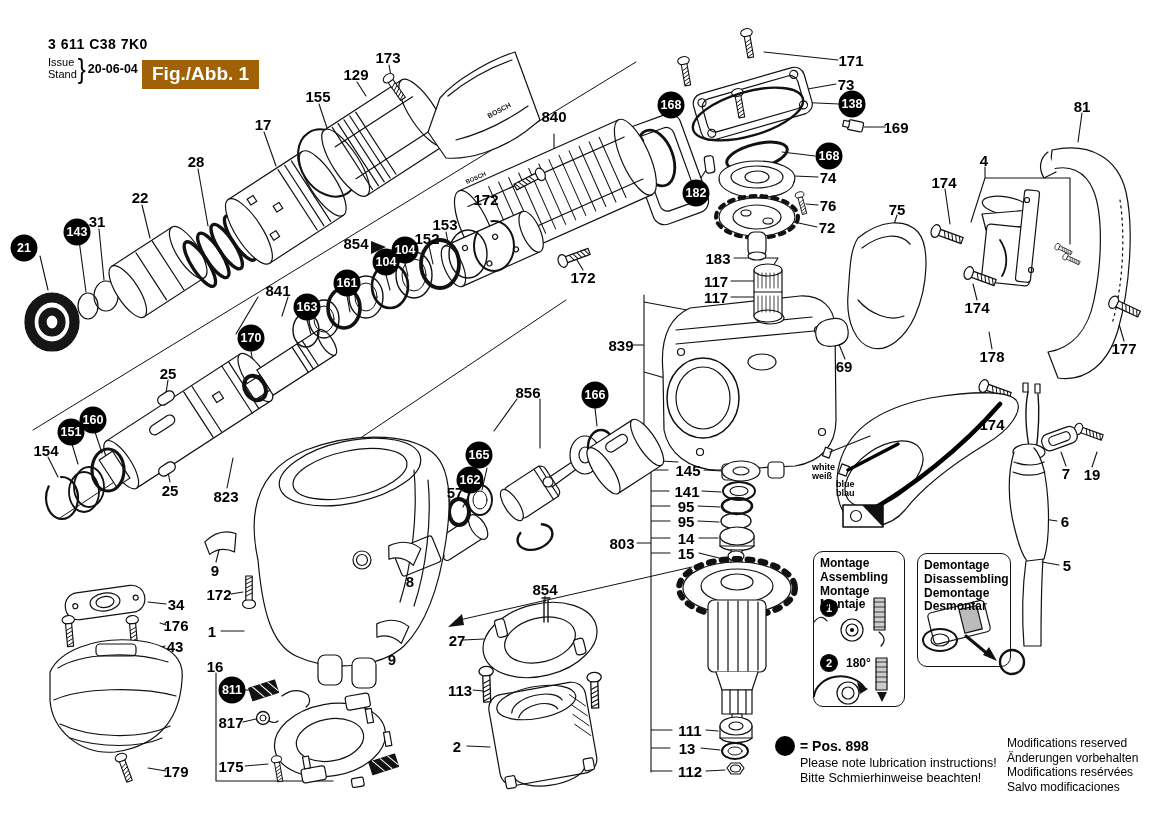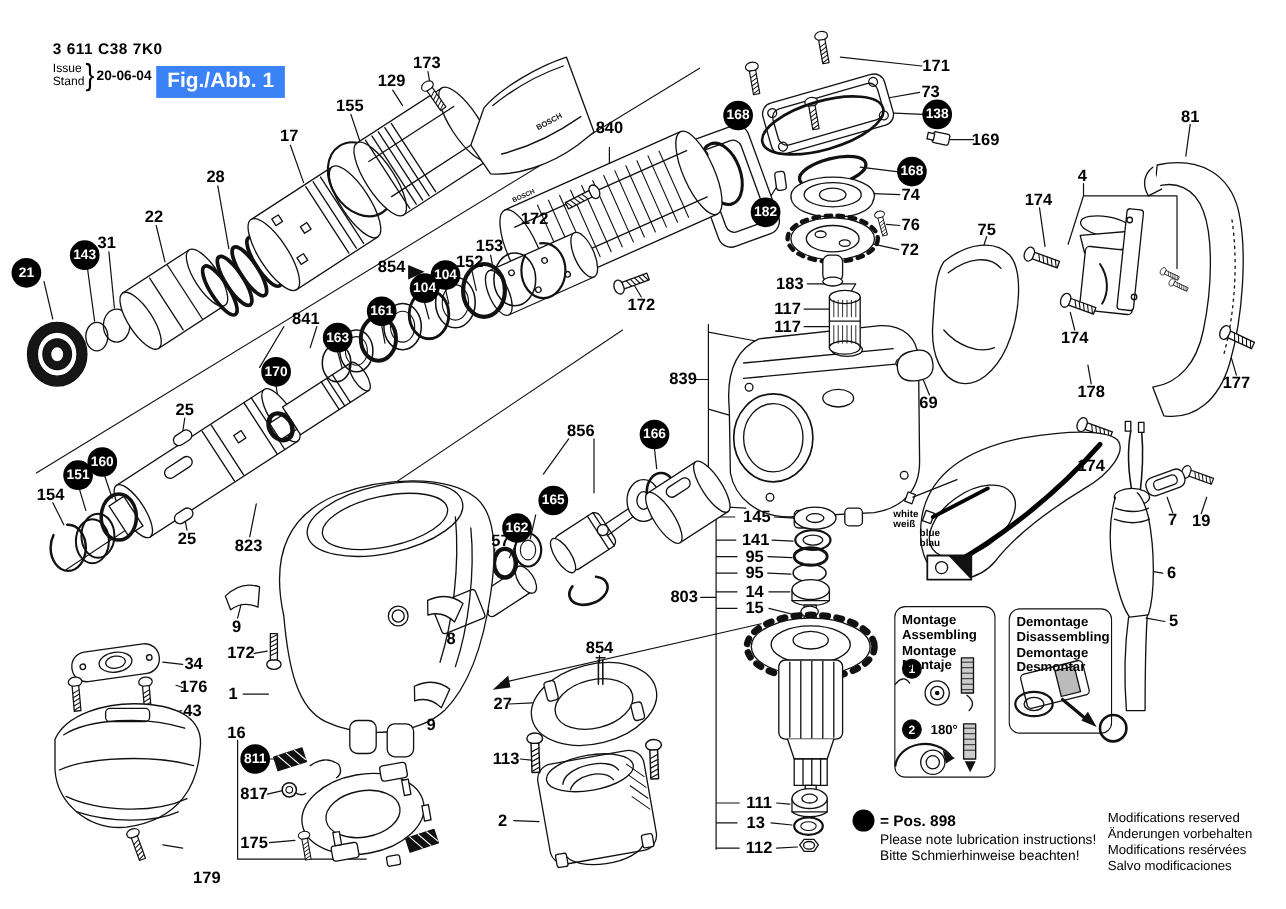--- a/index.html
+++ b/index.html
@@ -10,21 +10,21 @@
   .plbl{position:absolute;transform:translate(-50%,-50%);font-weight:bold;font-size:15px;
         white-space:nowrap;line-height:1;}
   .plbl.d{background:#000;color:#fff;border-radius:50%;width:27px;height:27px;
           display:flex;align-items:center;justify-content:center;font-size:12.5px;}
   .titleblock{position:absolute;left:48px;top:36px;}
   .pn{font-size:14px;font-weight:bold;letter-spacing:.5px;}
   .issuerow{display:flex;align-items:center;margin-top:3px;}
   .issuecol{font-size:11px;line-height:1.05;}
   .brace{font-size:24px;font-weight:400;margin:0 2px 0 1px;transform:scaleY(1.15);}
   .idate{font-size:12.5px;font-weight:bold;}
-  .figbox{position:absolute;left:142px;top:60px;background:#3b82f6;color:#fff;
+  .figbox{position:absolute;left:142px;top:60px;background:#a16207;color:#fff;
           font-size:19px;font-weight:bold;padding:3px 10px 4px;}
   .notebox{position:absolute;border:1.6px solid #111;border-radius:10px;background:transparent;
            font-size:12px;font-weight:bold;line-height:1.15;padding:5px 6px;}
   .legend{position:absolute;left:775px;top:736px;font-size:12.5px;line-height:1.2;}
   .legend .l1{display:flex;align-items:center;font-weight:bold;font-size:14px;}
   .dot{width:20px;height:20px;background:#000;border-radius:50%;margin-right:5px;flex:0 0 auto;}
   .legend .sub{margin-left:25px;}
   .footer{position:absolute;left:1007px;top:736px;font-size:12px;line-height:1.22;}
   .wirelbl{position:absolute;font-size:9px;line-height:1.05;font-weight:bold;}
 </style>
@@ -598,21 +598,21 @@
       <div class="plbl p" style="left: 716px; top: 281px;">117</div>
       <div class="plbl p" style="left: 716px; top: 297px;">117</div>
       <div class="plbl p" style="left: 621px; top: 345px;">839</div>
       <div class="plbl p" style="left: 844px; top: 366px;">69</div>
       <div class="plbl p" style="left: 1066px; top: 473px;">7</div>
       <div class="plbl p" style="left: 1092px; top: 474px;">19</div>
       <div class="plbl p" style="left: 1065px; top: 521px;">6</div>
       <div class="plbl p" style="left: 1067px; top: 565px;">5</div>
       <div class="plbl p" style="left: 528px; top: 392px;">856</div>
       <div class="plbl d" style="left: 595px; top: 395px;">166</div>
-      <div class="plbl d" style="left: 503px; top: 455px;">165</div>
+      <div class="plbl d" style="left: 479px; top: 455px;">165</div>
       <div class="plbl d" style="left: 470px; top: 480px;">162</div>
       <div class="plbl p" style="left: 449px; top: 492px; padding-left: 12px;">57</div>
       <div class="plbl p" style="left: 688px; top: 470px;">145</div>
       <div class="plbl p" style="left: 687px; top: 491px;">141</div>
       <div class="plbl p" style="left: 686px; top: 506px;">95</div>
       <div class="plbl p" style="left: 686px; top: 521px;">95</div>
       <div class="plbl p" style="left: 686px; top: 538px;">14</div>
       <div class="plbl p" style="left: 686px; top: 553px;">15</div>
       <div class="plbl p" style="left: 622px; top: 543px;">803</div>
       <div class="plbl p" style="left: 690px; top: 730px;">111</div>
@@ -629,20 +629,20 @@
       <div class="plbl p" style="left: 212px; top: 631px;">1</div>
       <div class="plbl p" style="left: 215px; top: 666px;">16</div>
       <div class="plbl d" style="left: 232px; top: 690px;">811</div>
       <div class="plbl p" style="left: 231px; top: 722px;">817</div>
       <div class="plbl p" style="left: 231px; top: 766px;">175</div>
       <div class="plbl p" style="left: 410px; top: 581px;">8</div>
       <div class="plbl p" style="left: 392px; top: 659px;">9</div>
       <div class="plbl p" style="left: 176px; top: 604px;">34</div>
       <div class="plbl p" style="left: 176px; top: 625px;">176</div>
       <div class="plbl p" style="left: 175px; top: 646px;">43</div>
-      <div class="plbl p" style="left: 176px; top: 798px; margin-left: 12px;">179</div>
+      <div class="plbl p" style="left: 176px; top: 771px;">179</div>
       <div class="plbl p" style="left: 457px; top: 640px; text-align: right;">27</div>
       <div class="plbl p" style="left: 460px; top: 690px;">113</div>
       <div class="plbl p" style="left: 457px; top: 746px;">2</div>
       <div class="plbl p" style="left: 545px; top: 589px;">854</div>
     </div>
 
 </div>
 
 </body></html>

